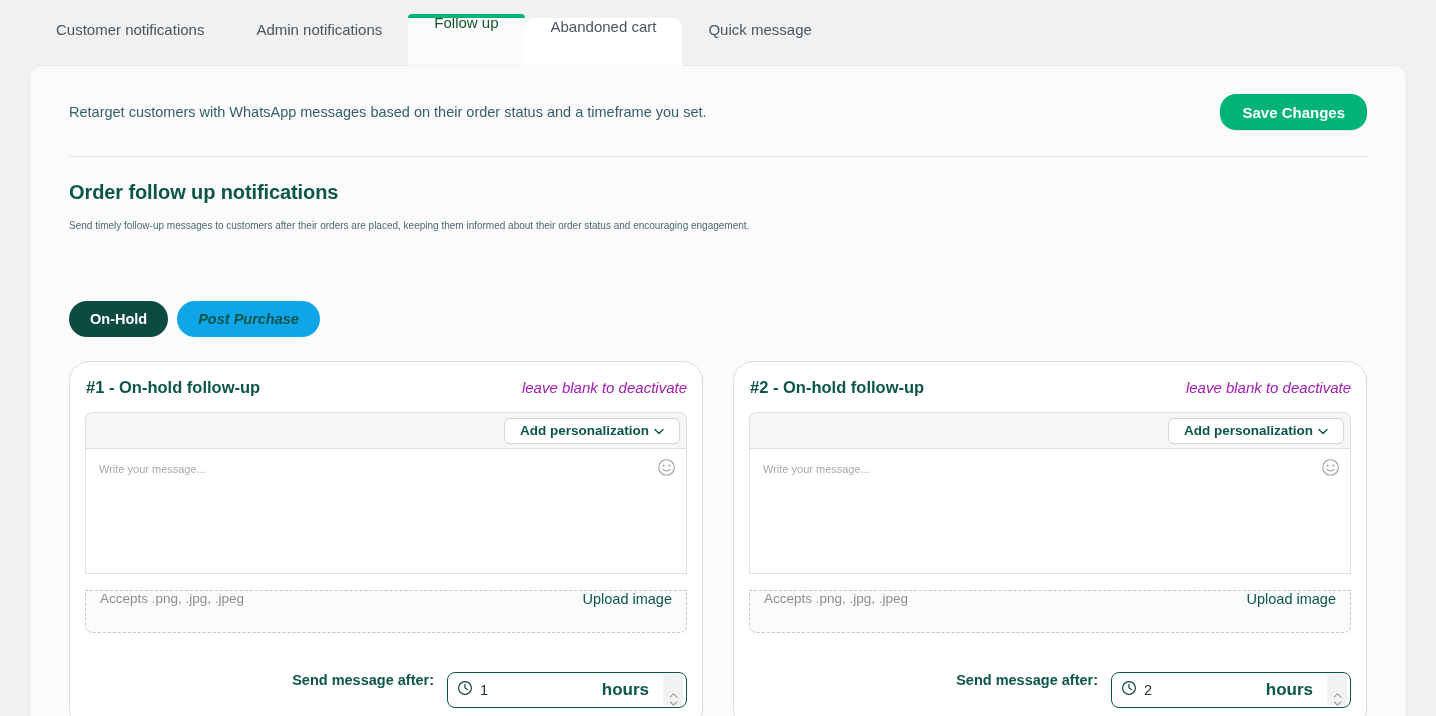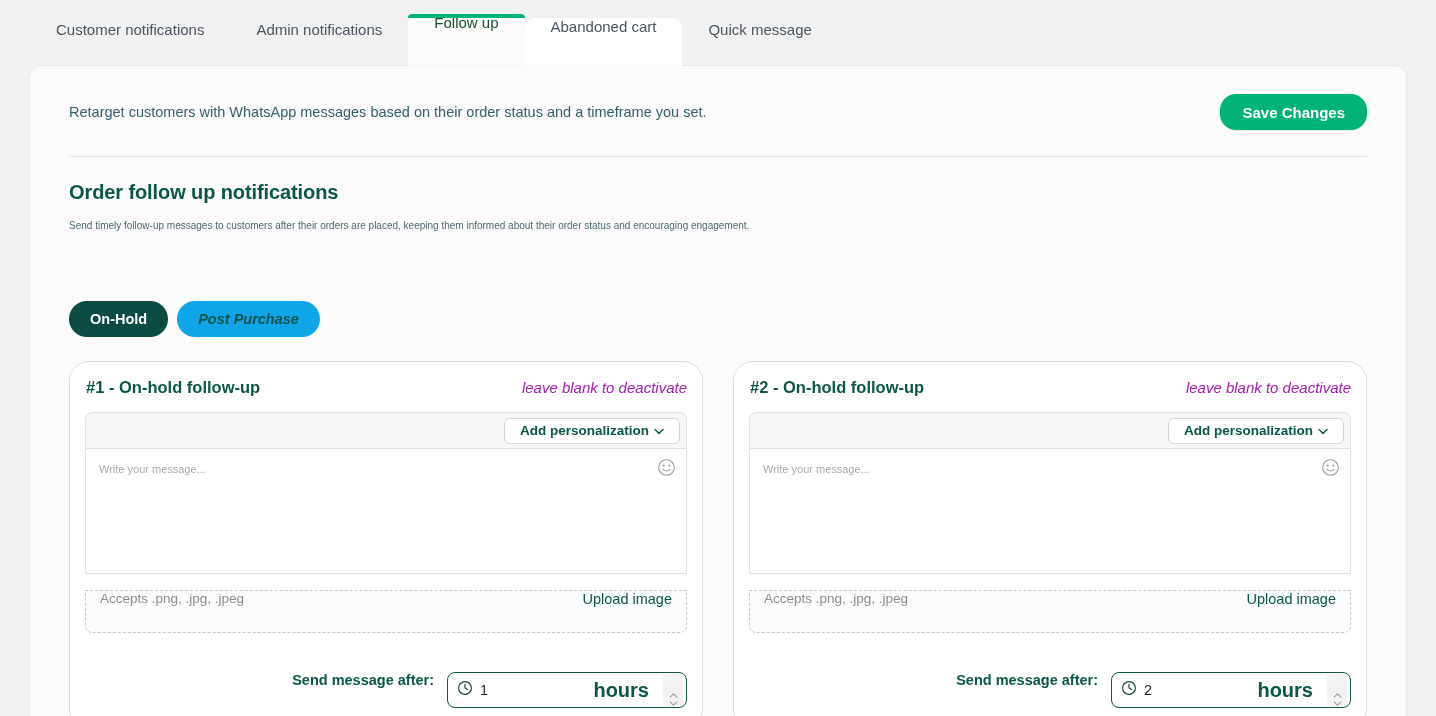--- a/index.html
+++ b/index.html
@@ -227,21 +227,21 @@
     background: #ffffff;
     display: flex; align-items: center;
     padding: 0 3px 0 9px;
     gap: 7px;
   }
   .clock { flex: 0 0 auto; }
   .num-val {
     font-size: 14.5px; color: #1c2b30; flex: 1;
   }
   .unit {
-    font-size: 20px; font-weight: bold; color: #0b5649; padding-right: 7px;
+    font-size: 17px; font-weight: bold; color: #0b5649; padding-right: 7px;
   }
   .spinner {
     width: 20px; height: 32px;
     background: #f2f2f2;
     border-radius: 5px;
     display: flex; flex-direction: column;
     align-items: center; justify-content: center;
     gap: 3px; cursor: pointer;
   }
   .spin-up, .spin-dn { width: 9px; height: 5px; }

